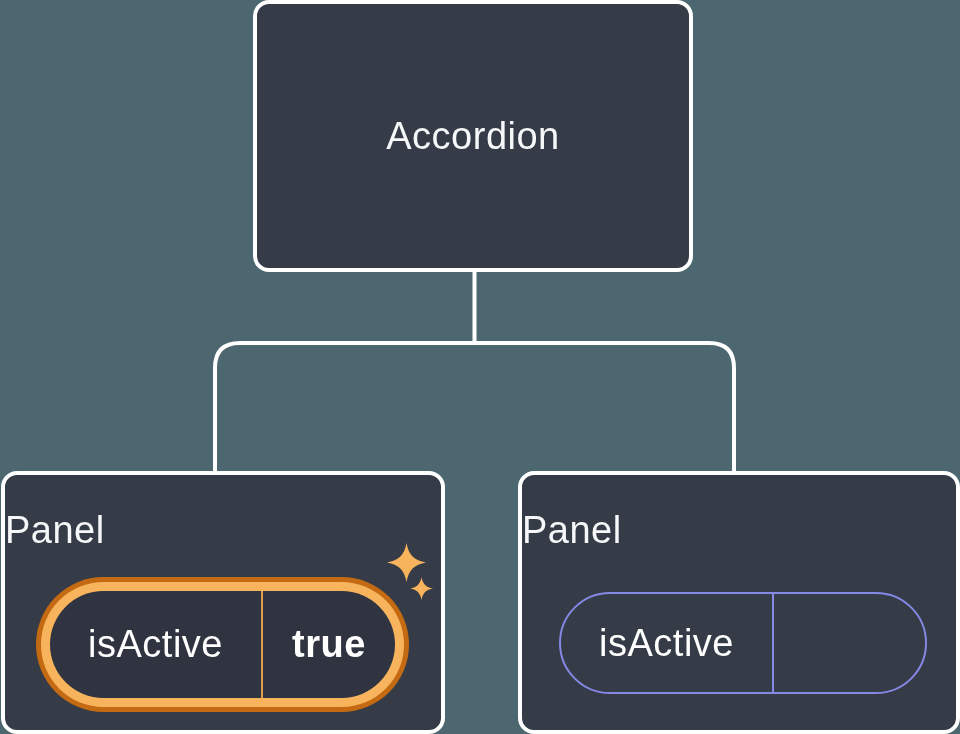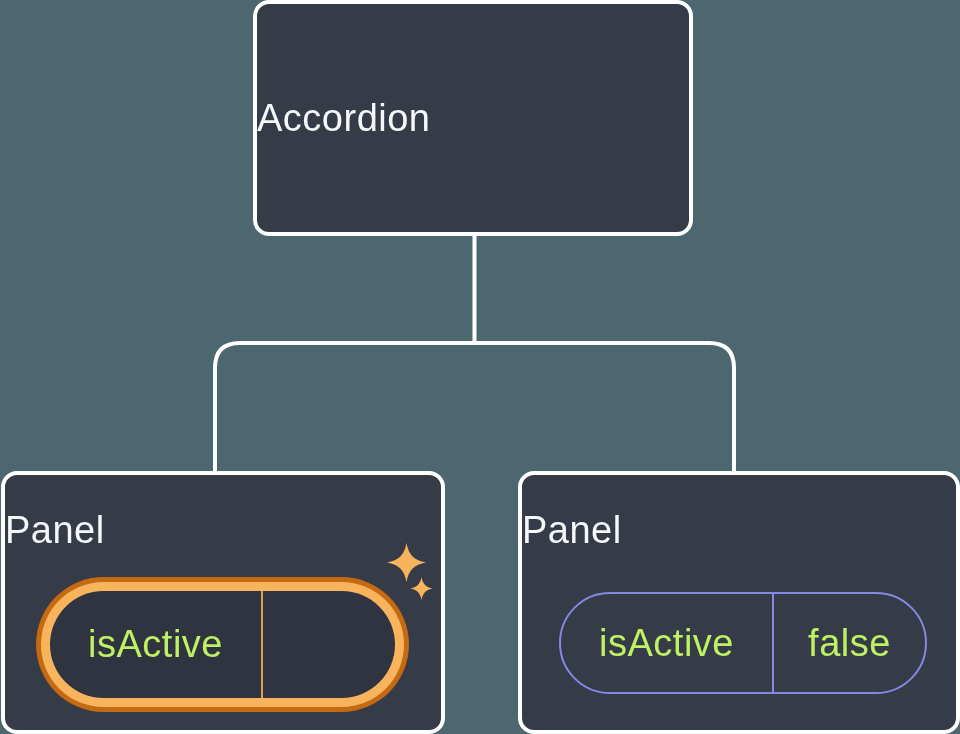--- a/index.html
+++ b/index.html
@@ -14,22 +14,22 @@
   .connectors { position: absolute; left: 0; top: 0; width: 960px; height: 734px; }
 
   .node {
     position: absolute;
     background: #353B47;
     border: 4px solid #FFFFFF;
     border-radius: 16px;
     box-sizing: border-box;
   }
   .node-root {
-    left: 253px; top: 0px; width: 440px; height: 236px;
-    display: flex; align-items: center; 
+    left: 253px; top: 0px; width: 440px; height: 272px;
+    display: flex; align-items: center; justify-content: center;
   }
   .node-panel-left  { left: 1px;   top: 471px; width: 444px; height: 263px; }
   .node-panel-right { left: 518px; top: 471px; width: 442px; height: 263px; }
 
   .node-title {
     color: #F6F7F9;
     font-size: 38px;
     letter-spacing: 0.5px;
     font-weight: 400;
   }
@@ -49,21 +49,21 @@
     background: #2F3440;
     box-shadow: 0 0 0 9px #F8B45D, 0 0 0 14px #C36A12;
   }
   .pill-inactive {
     left: 37px; top: 117px; width: 368px; height: 102px;
     border: 2px solid #8588E4;
     box-sizing: border-box;
   }
   .seg {
     display: flex; align-items: center; justify-content: center;
-    color: #bef264;
+    color: #ffffff;
     font-size: 38px;
     letter-spacing: 0.5px;
   }
   .pill-active .seg-name   { width: 211px; }
   .pill-active .seg-value  { flex: 1; font-weight: 700; }
   .pill-inactive .seg-name { width: 211px; }
   .pill-inactive .seg-value{ flex: 1; }
   .divider-active   { width: 2px; background: #E09C4C; }
   .divider-inactive { width: 2px; background: #8588E4; }
 
@@ -83,32 +83,32 @@
 
   <div class="node node-root">
     <div class="node-title">Accordion</div>
   </div>
 
   <div class="node node-panel-left">
     <div class="node-title panel-title">Panel</div>
     <div class="pill pill-active">
       <div class="seg seg-name">isActive</div>
       <div class="divider-active"></div>
+      <div class="seg seg-value">true</div>
     </div>
   </div>
 
   <svg class="sparkle sparkle-big" viewBox="0 0 100 100" xmlns="http://www.w3.org/2000/svg">
     <path d="M50 0 C55 30 70 45 100 50 C70 55 55 70 50 100 C45 70 30 55 0 50 C30 45 45 30 50 0 Z" fill="#F8B45D"></path>
   </svg>
   <svg class="sparkle sparkle-small" viewBox="0 0 100 100" xmlns="http://www.w3.org/2000/svg">
     <path d="M50 0 C55 30 70 45 100 50 C70 55 55 70 50 100 C45 70 30 55 0 50 C30 45 45 30 50 0 Z" fill="#F8B45D"></path>
   </svg>
 
   <div class="node node-panel-right">
     <div class="node-title panel-title">Panel</div>
     <div class="pill pill-inactive">
       <div class="seg seg-name">isActive</div>
       <div class="divider-inactive"></div>
-      <div class="seg seg-value">false</div>
     </div>
   </div>
 
 </div>
 
 </body></html>

